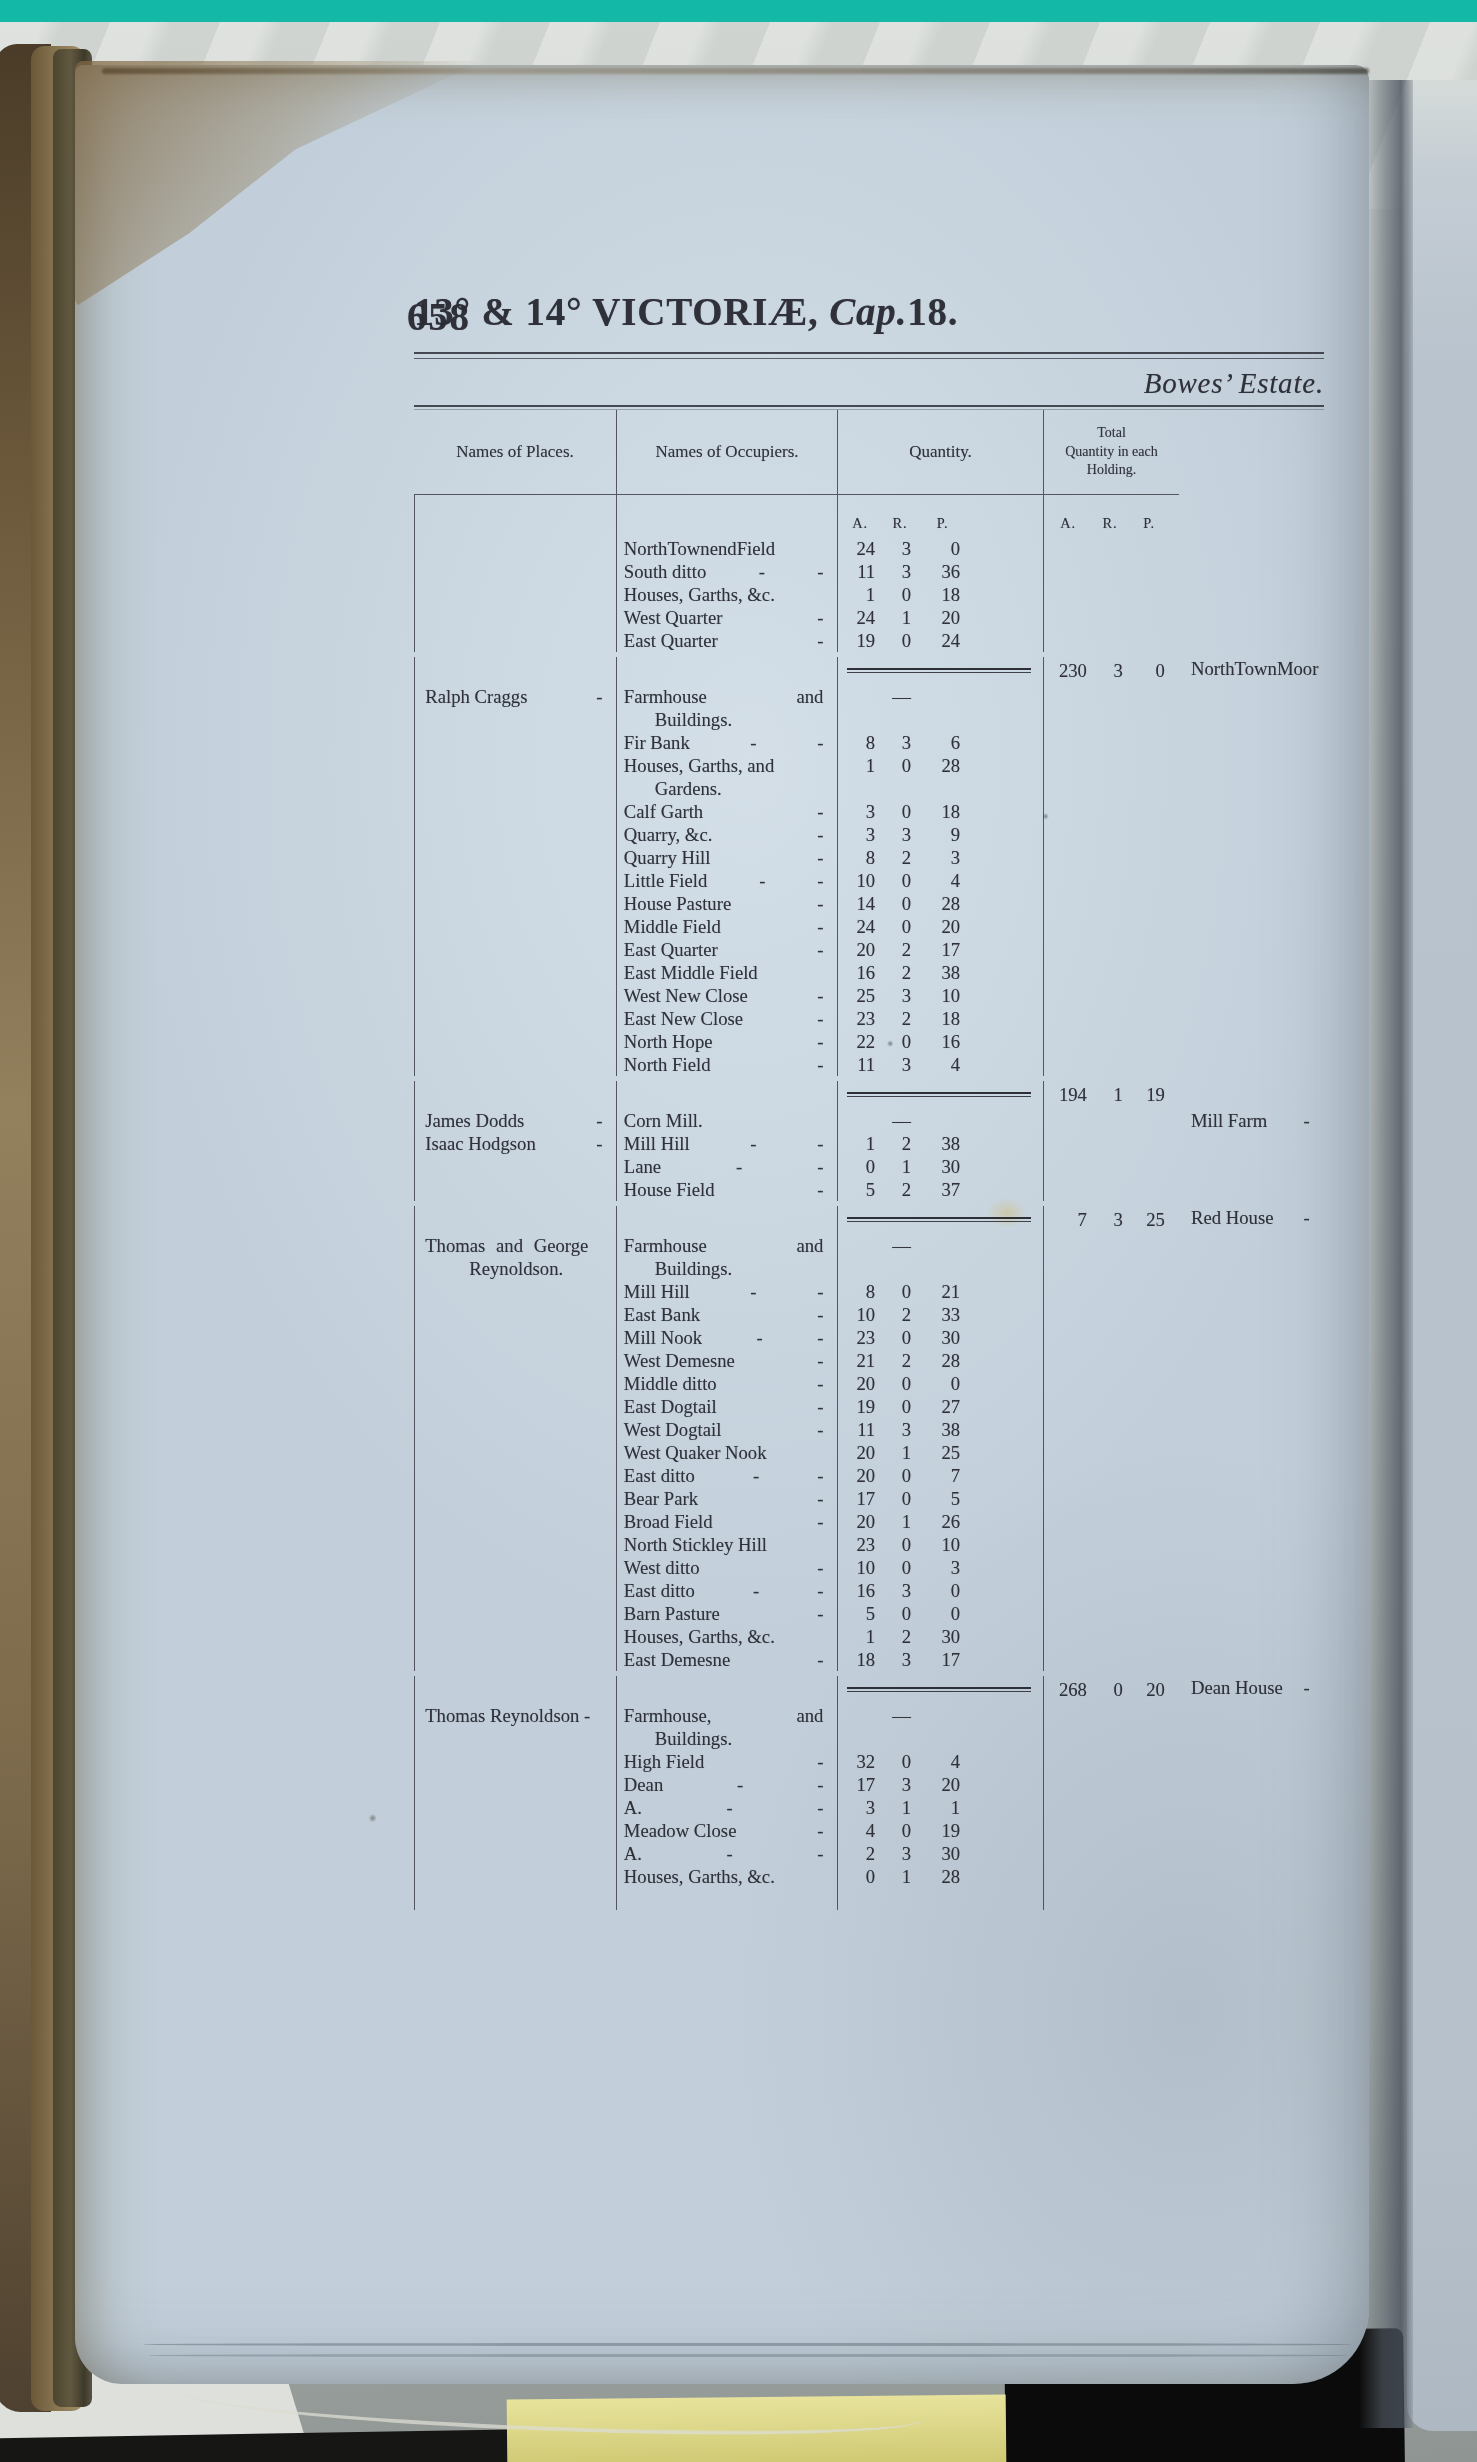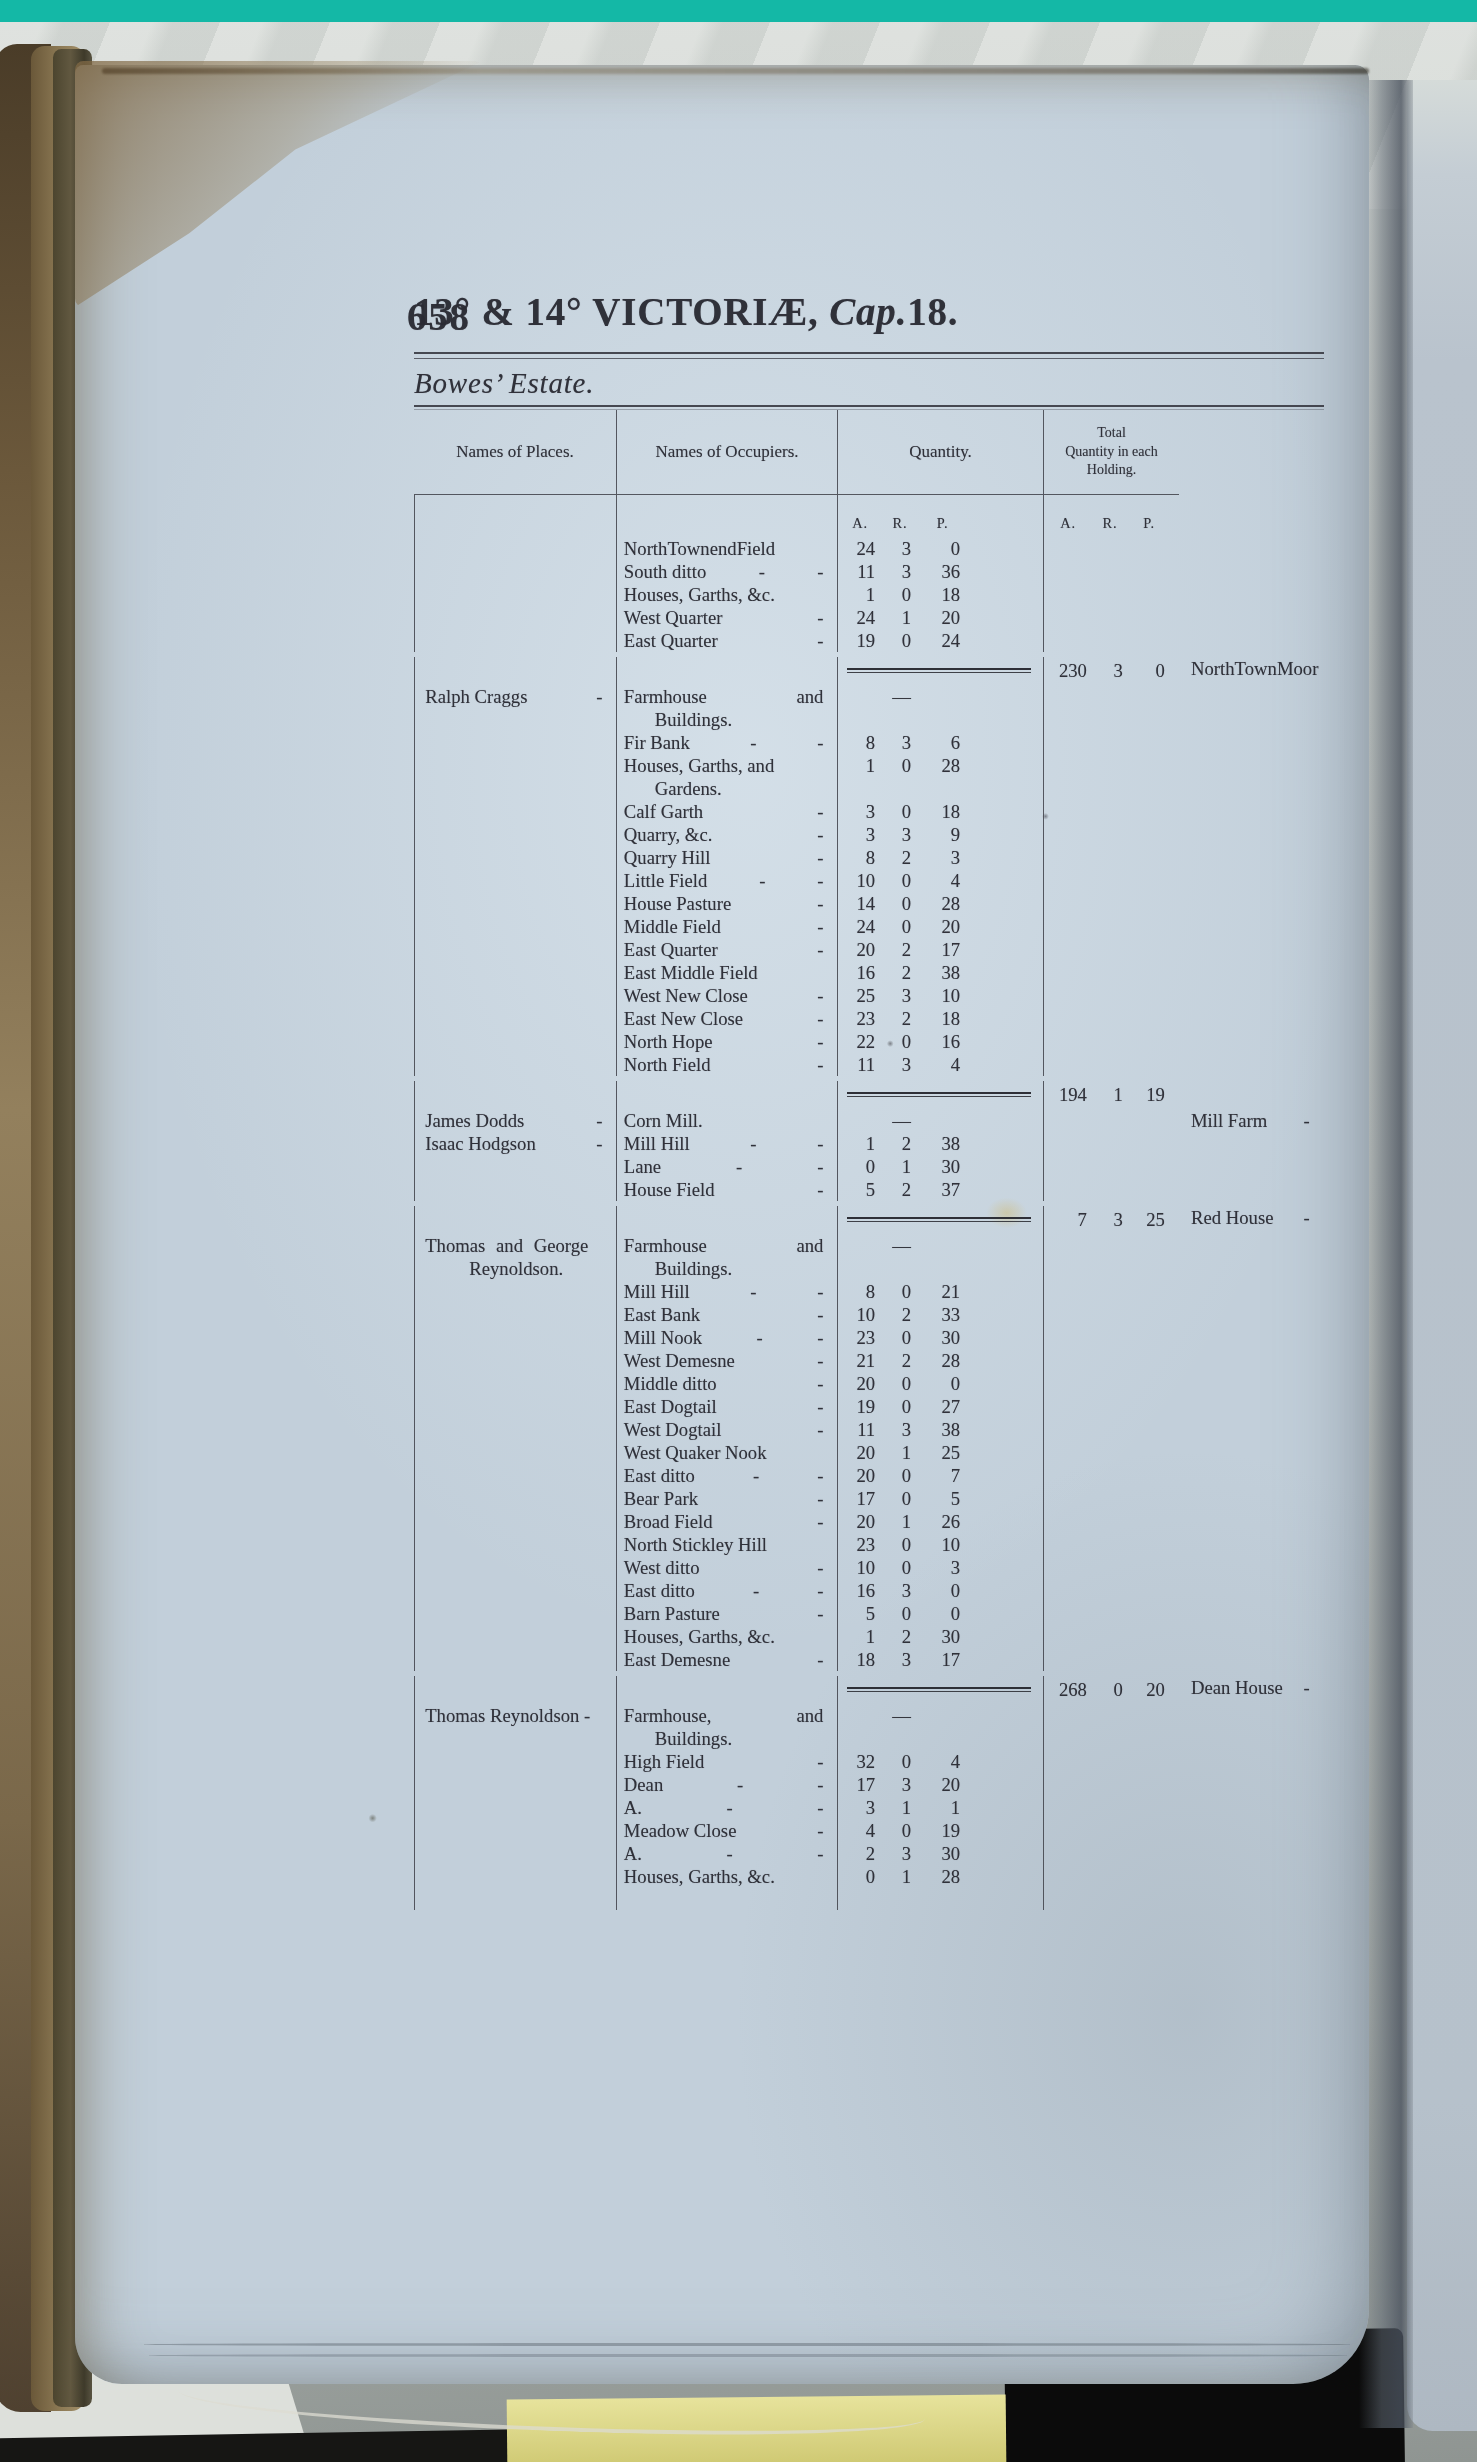--- a/index.html
+++ b/index.html
@@ -67,21 +67,21 @@
     background:rgba(90,100,108,.35); border-radius:50%; }
 
   
   .ink { color:rgba(42,43,52,.95); text-shadow:0 0 0.8px rgba(42,43,52,.35); }
   .page-number { position:absolute; left:407px; top:294px; font-size:39px; font-weight:bold; letter-spacing:1.7px; }
   .running-title { position:absolute; left:414px; top:289px; width:911px; text-align:left;
     font-size:39px; font-weight:bold; letter-spacing:0.8px; white-space:nowrap; }
   .running-title i { font-weight:bold; }
   .rule-under-title { position:absolute; left:414px; top:352px; width:910px; height:6.8px;
     border-top:2.5px solid rgba(56,57,66,.9); border-bottom:1.7px solid rgba(56,57,66,.75); }
-  .subtitle { position:absolute; left:414px; top:367px; width:910px; text-align:left;
+  .subtitle { position:absolute; left:414px; top:367px; width:910px; text-align:right;
     font-style:italic; font-size:29px; letter-spacing:0.8px; }
   .rule-table-top { position:absolute; left:414px; top:405px; width:910px; height:5.1px;
     border-top:2.5px solid rgba(56,57,66,.9); border-bottom:0.8px solid rgba(56,57,66,.35); }
 
   #tbl { position:absolute; left:414px; top:410px; width:911px; display:grid;
     grid-template-columns:202px 221px 206px 136px 146px;
     font-size:18.7px; line-height:23px; }
   .bl { border-left:1.7px solid rgba(62,63,72,.85); }
   .hc { height:85px; border-bottom:1.7px solid rgba(62,63,72,.85);
     display:flex; align-items:center; justify-content:center; text-align:center;

